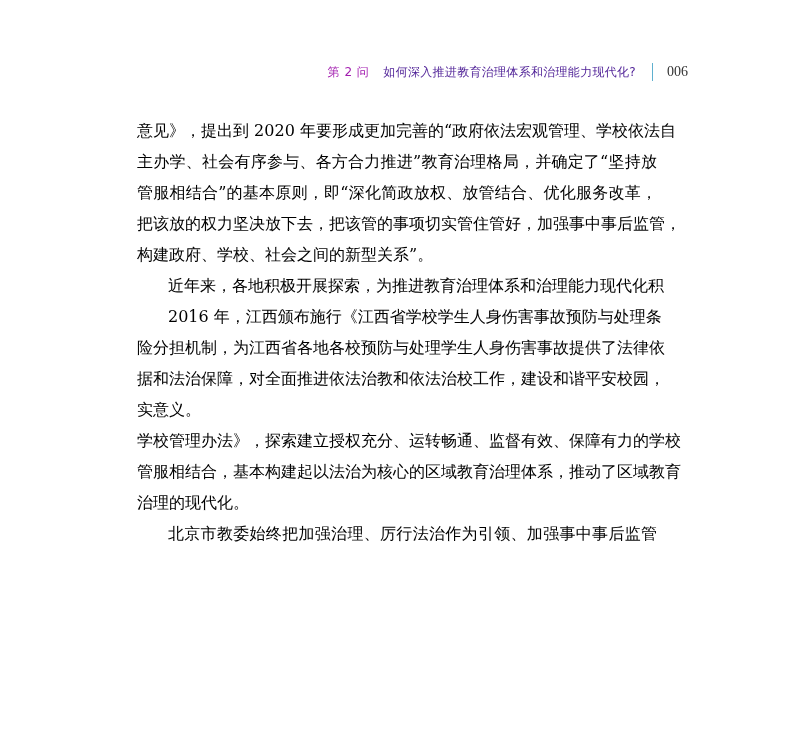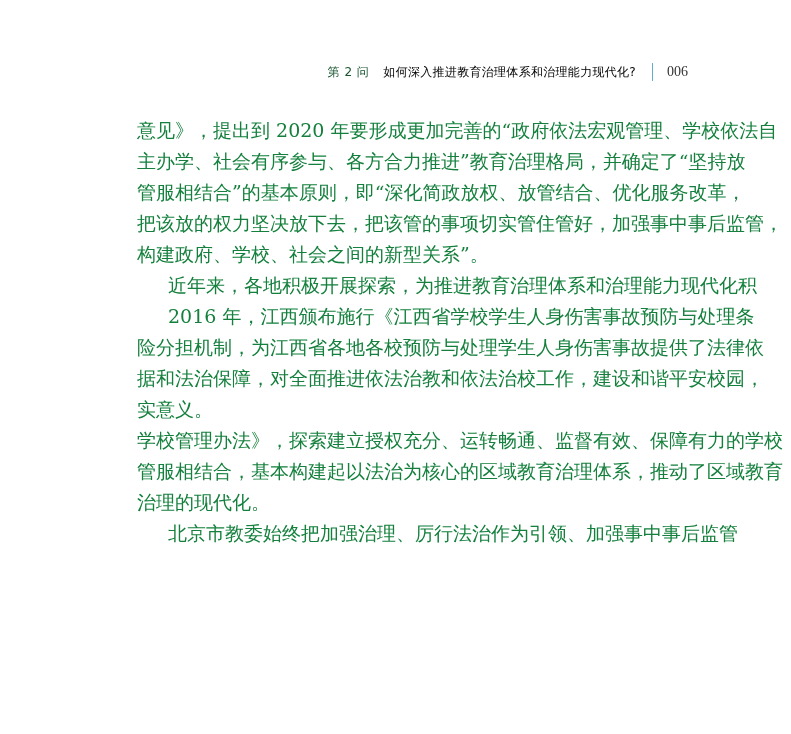--- a/index.html
+++ b/index.html
@@ -20,48 +20,48 @@
     top: 62px;
     right: 103px;
     height: 20px;
     display: flex;
     align-items: center;
     font-family: "DejaVu Sans", "Liberation Sans", sans-serif;
     font-size: 12px;
     white-space: nowrap;
   }
   .chapter-label {
-    color: #14532d;
+    color: #a21caf;
     margin-right: 14px;
     letter-spacing: 0.5px;
   }
   .chapter-title {
-    color: #000000;
+    color: #4c1d95;
     letter-spacing: 0.3px;
   }
   .header-divider {
     display: inline-block;
     width: 1px;
     height: 18px;
     background: #5fb0cf;
     margin: 0 14px 0 16px;
   }
   .page-number {
     font-family: "Liberation Serif", "DejaVu Serif", serif;
     font-size: 14px;
     color: #333333;
   }
   .body-text {
     position: absolute;
     left: 137px;
     top: 115px;
     width: 520px;
-    font-size: 19px;
+    font-size: 16px;
     line-height: 31px;
-    color: #15803d;
+    color: #000000;
   }
   .line {
     display: block;
     white-space: nowrap;
     text-align: justify;
     text-align-last: justify;
     height: 31px;
   }
   .line.indent {
     padding-left: 31px;

